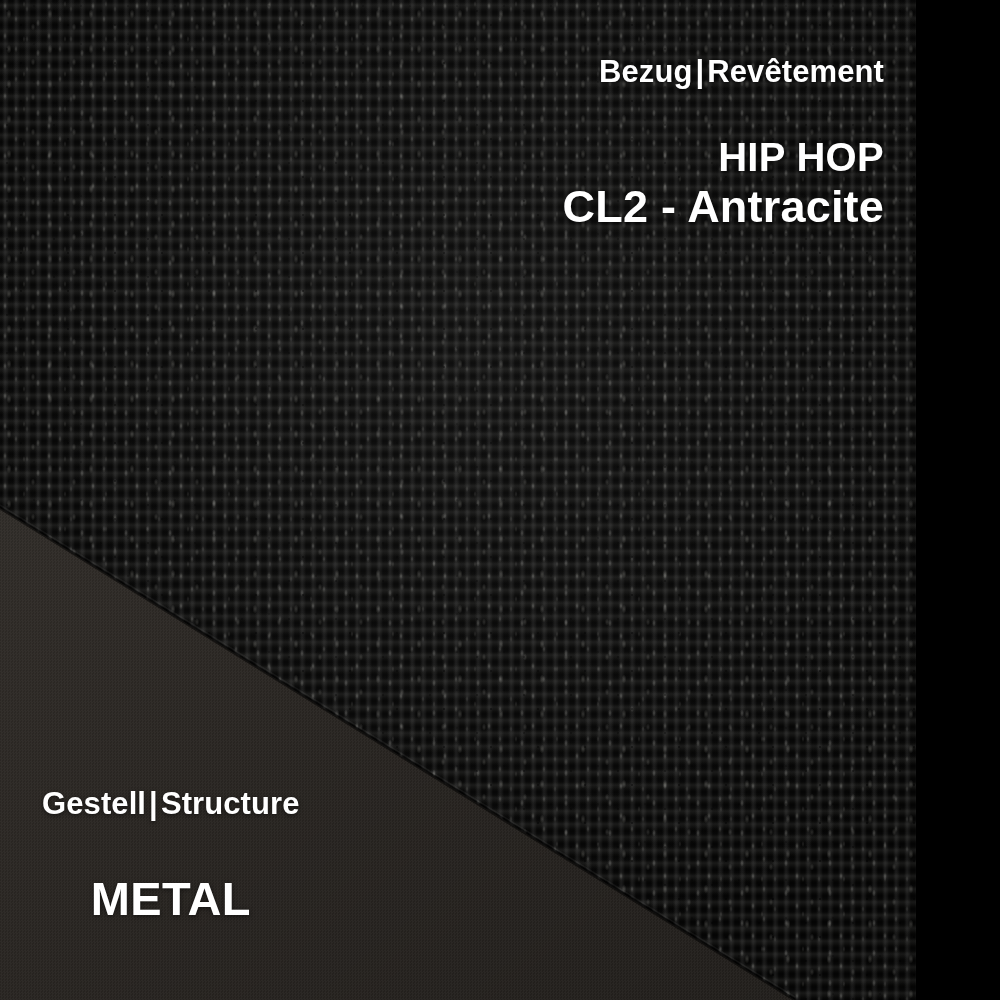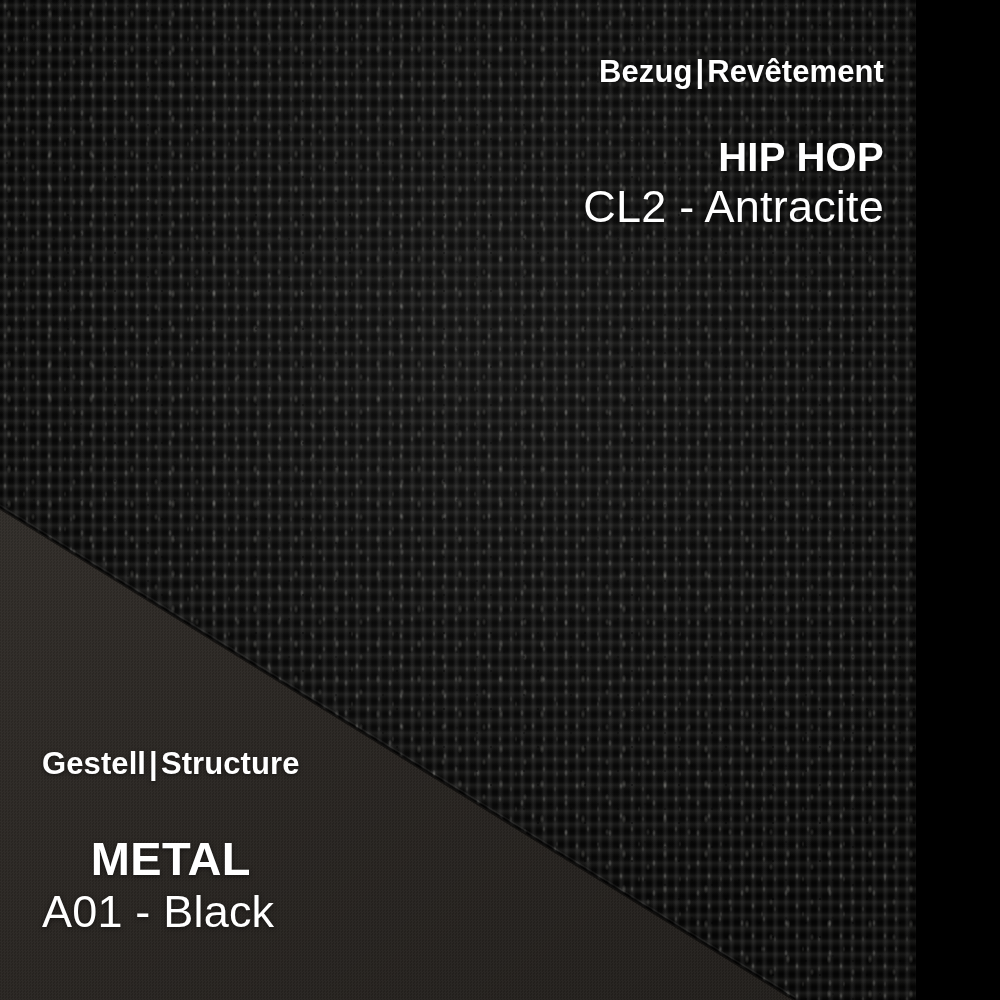--- a/index.html
+++ b/index.html
@@ -144,39 +144,40 @@
     font-size: 40px;
     font-weight: 700;
     letter-spacing: 0.3px;
     line-height: 1.08;
     white-space: nowrap;
     text-shadow: 0 1px 6px rgba(0,0,0,0.85);
   }
   .cover-code {
     margin-top: 2px;
     font-size: 45px;
-    font-weight: 400;
+    font-weight: 700;
     letter-spacing: 0.2px;
     line-height: 1.15;
     white-space: nowrap;
     text-shadow: 0 1px 6px rgba(0,0,0,0.85);
   }
 
   .frame-block {
     left: 42px;
     top: 747px;
     text-align: left;
   }
   .frame-kicker {
     font-size: 31px;
     font-weight: 700;
     letter-spacing: 0.1px;
     line-height: 1.12;
     white-space: nowrap;
     text-shadow: 0 1px 4px rgba(0,0,0,0.6);
+    margin-top: 40px;
   }
   .frame-name {
     margin-top: 52px;
     font-size: 47px;
     font-weight: 700;
     letter-spacing: 0.3px;
     line-height: 1.08;
     white-space: nowrap;
     text-shadow: 0 1px 5px rgba(0,0,0,0.6);
     text-align: center;
@@ -219,16 +220,15 @@
     </div>
     <div class="cover-name">HIP HOP</div>
     <div class="cover-code">CL2 - Antracite</div>
   </div>
 
   <div class="label-block frame-block">
     <div class="frame-kicker">
       <span>Gestell</span><span class="sep">|</span><span>Structure</span>
     </div>
     <div class="frame-name">METAL</div>
-    <div class="frame-code">A01 - Black</div>
   </div>
 
 </div>
 
 </body></html>

